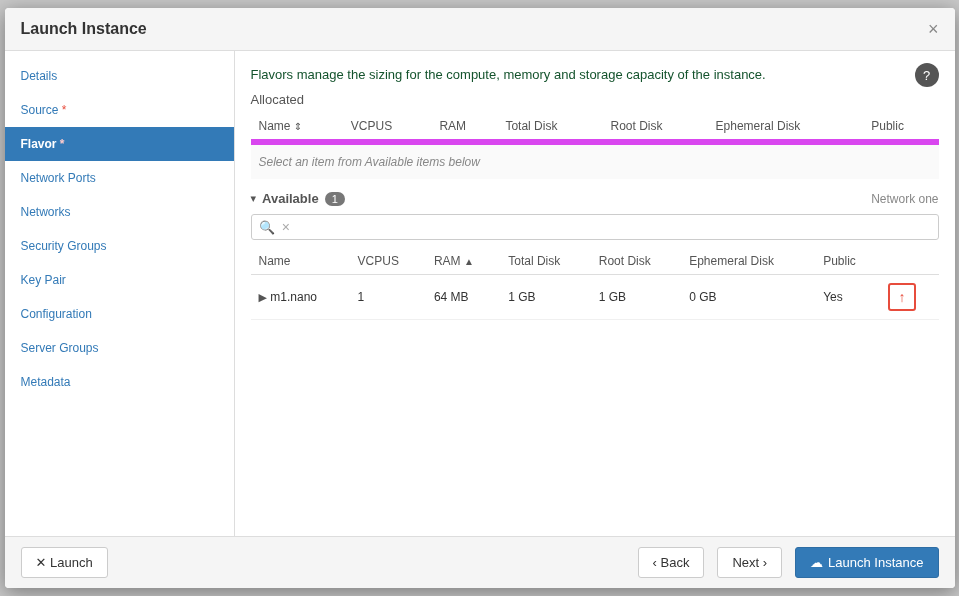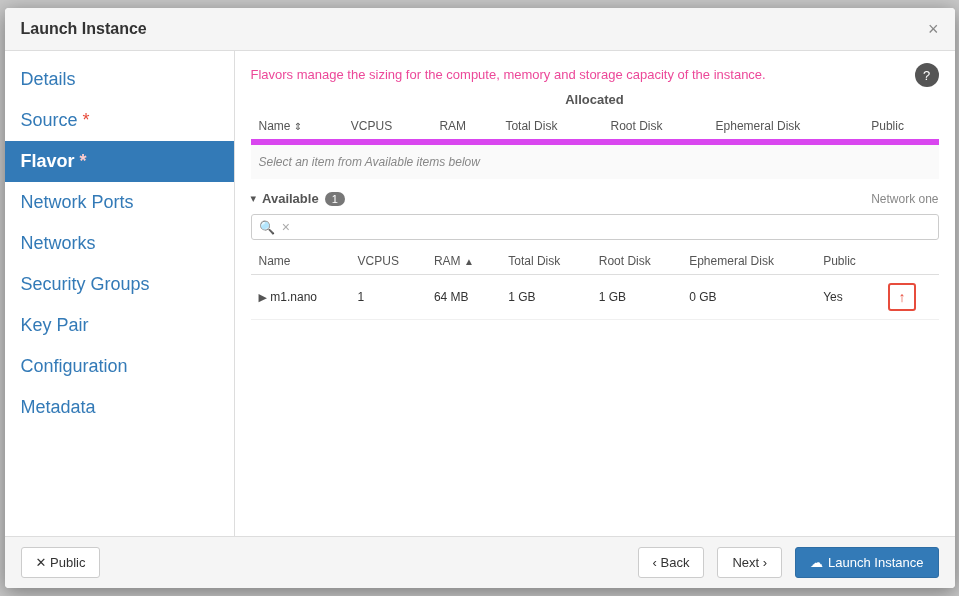--- a/index.html
+++ b/index.html
@@ -53,62 +53,61 @@
       width: 230px;
       border-right: 1px solid #ddd;
       background: #fff;
       padding: 8px 0;
       overflow-y: auto;
     }
     .sidebar-item {
       padding: 10px 16px;
       cursor: pointer;
       color: #337ab7;
-      font-size: 18px;
+      font-size: 12px;
     }
     .sidebar-item.active {
       background: #337ab7;
       color: #fff;
       font-weight: bold;
     }
     .sidebar-item .required {
       color: #e74c3c;
     }
     .sidebar-item.active .required {
       color: #ffcccc;
     }
     .content {
       flex: 1;
       padding: 16px;
       overflow-y: auto;
       background: #fff;
     }
     .description {
       font-size: 13px;
-      color: #ec4899;
+      color: #14532d;
       margin-bottom: 10px;
     }
     .help-btn {
       float: right;
       background: #555;
       color: #fff;
       border: none;
       border-radius: 50%;
       width: 24px;
       height: 24px;
       font-size: 13px;
       cursor: pointer;
       margin-top: -4px;
     }
     .section-label {
       font-size: 13px;
       color: #555;
       margin-bottom: 6px;
-      font-weight: bold;
-      text-align: center;
+      font-weight: normal;
     }
     .allocated-table {
       width: 100%;
       border-collapse: collapse;
       margin-bottom: 12px;
     }
     .allocated-table th {
       text-align: left;
       padding: 6px 8px;
       font-size: 12px;
@@ -281,20 +280,21 @@
   <div class="modal-body">
     <div class="sidebar">
     <div class="sidebar-item">Details</div>
         <div class="sidebar-item">Source<span class="required"> *</span></div>
         <div class="sidebar-item active">Flavor<span class="required"> *</span></div>
         <div class="sidebar-item">Network Ports</div>
         <div class="sidebar-item">Networks</div>
         <div class="sidebar-item">Security Groups</div>
         <div class="sidebar-item">Key Pair</div>
         <div class="sidebar-item">Configuration</div>
+        <div class="sidebar-item">Server Groups</div>
         <div class="sidebar-item">Metadata</div>
       </div>
 
     <div class="content">
       <div style="position:relative">
         <button class="help-btn">?</button>
         <p class="description">Flavors manage the sizing for the compute, memory and storage capacity of the instance.</p>
       </div>
 
       <div class="section-label">Allocated</div>
@@ -357,21 +357,21 @@
         <button class="upload-btn">↑</button>
       </td>
     </tr>
           </tbody>
       </table>
     </div>
   </div>
 
   <div class="modal-footer">
     <div class="footer-left">
-      <button class="btn btn-cancel">✕ Public</button>
+      <button class="btn btn-cancel">✕ Launch</button>
     </div>
     <div class="footer-right">
       <button class="btn btn-nav">‹ Back</button>
       <button class="btn btn-nav">Next ›</button>
       <button class="btn btn-launch">
         <span class="cloud-icon">☁</span>
         <span>Launch Instance</span>
       </button>
     </div>
   </div>

